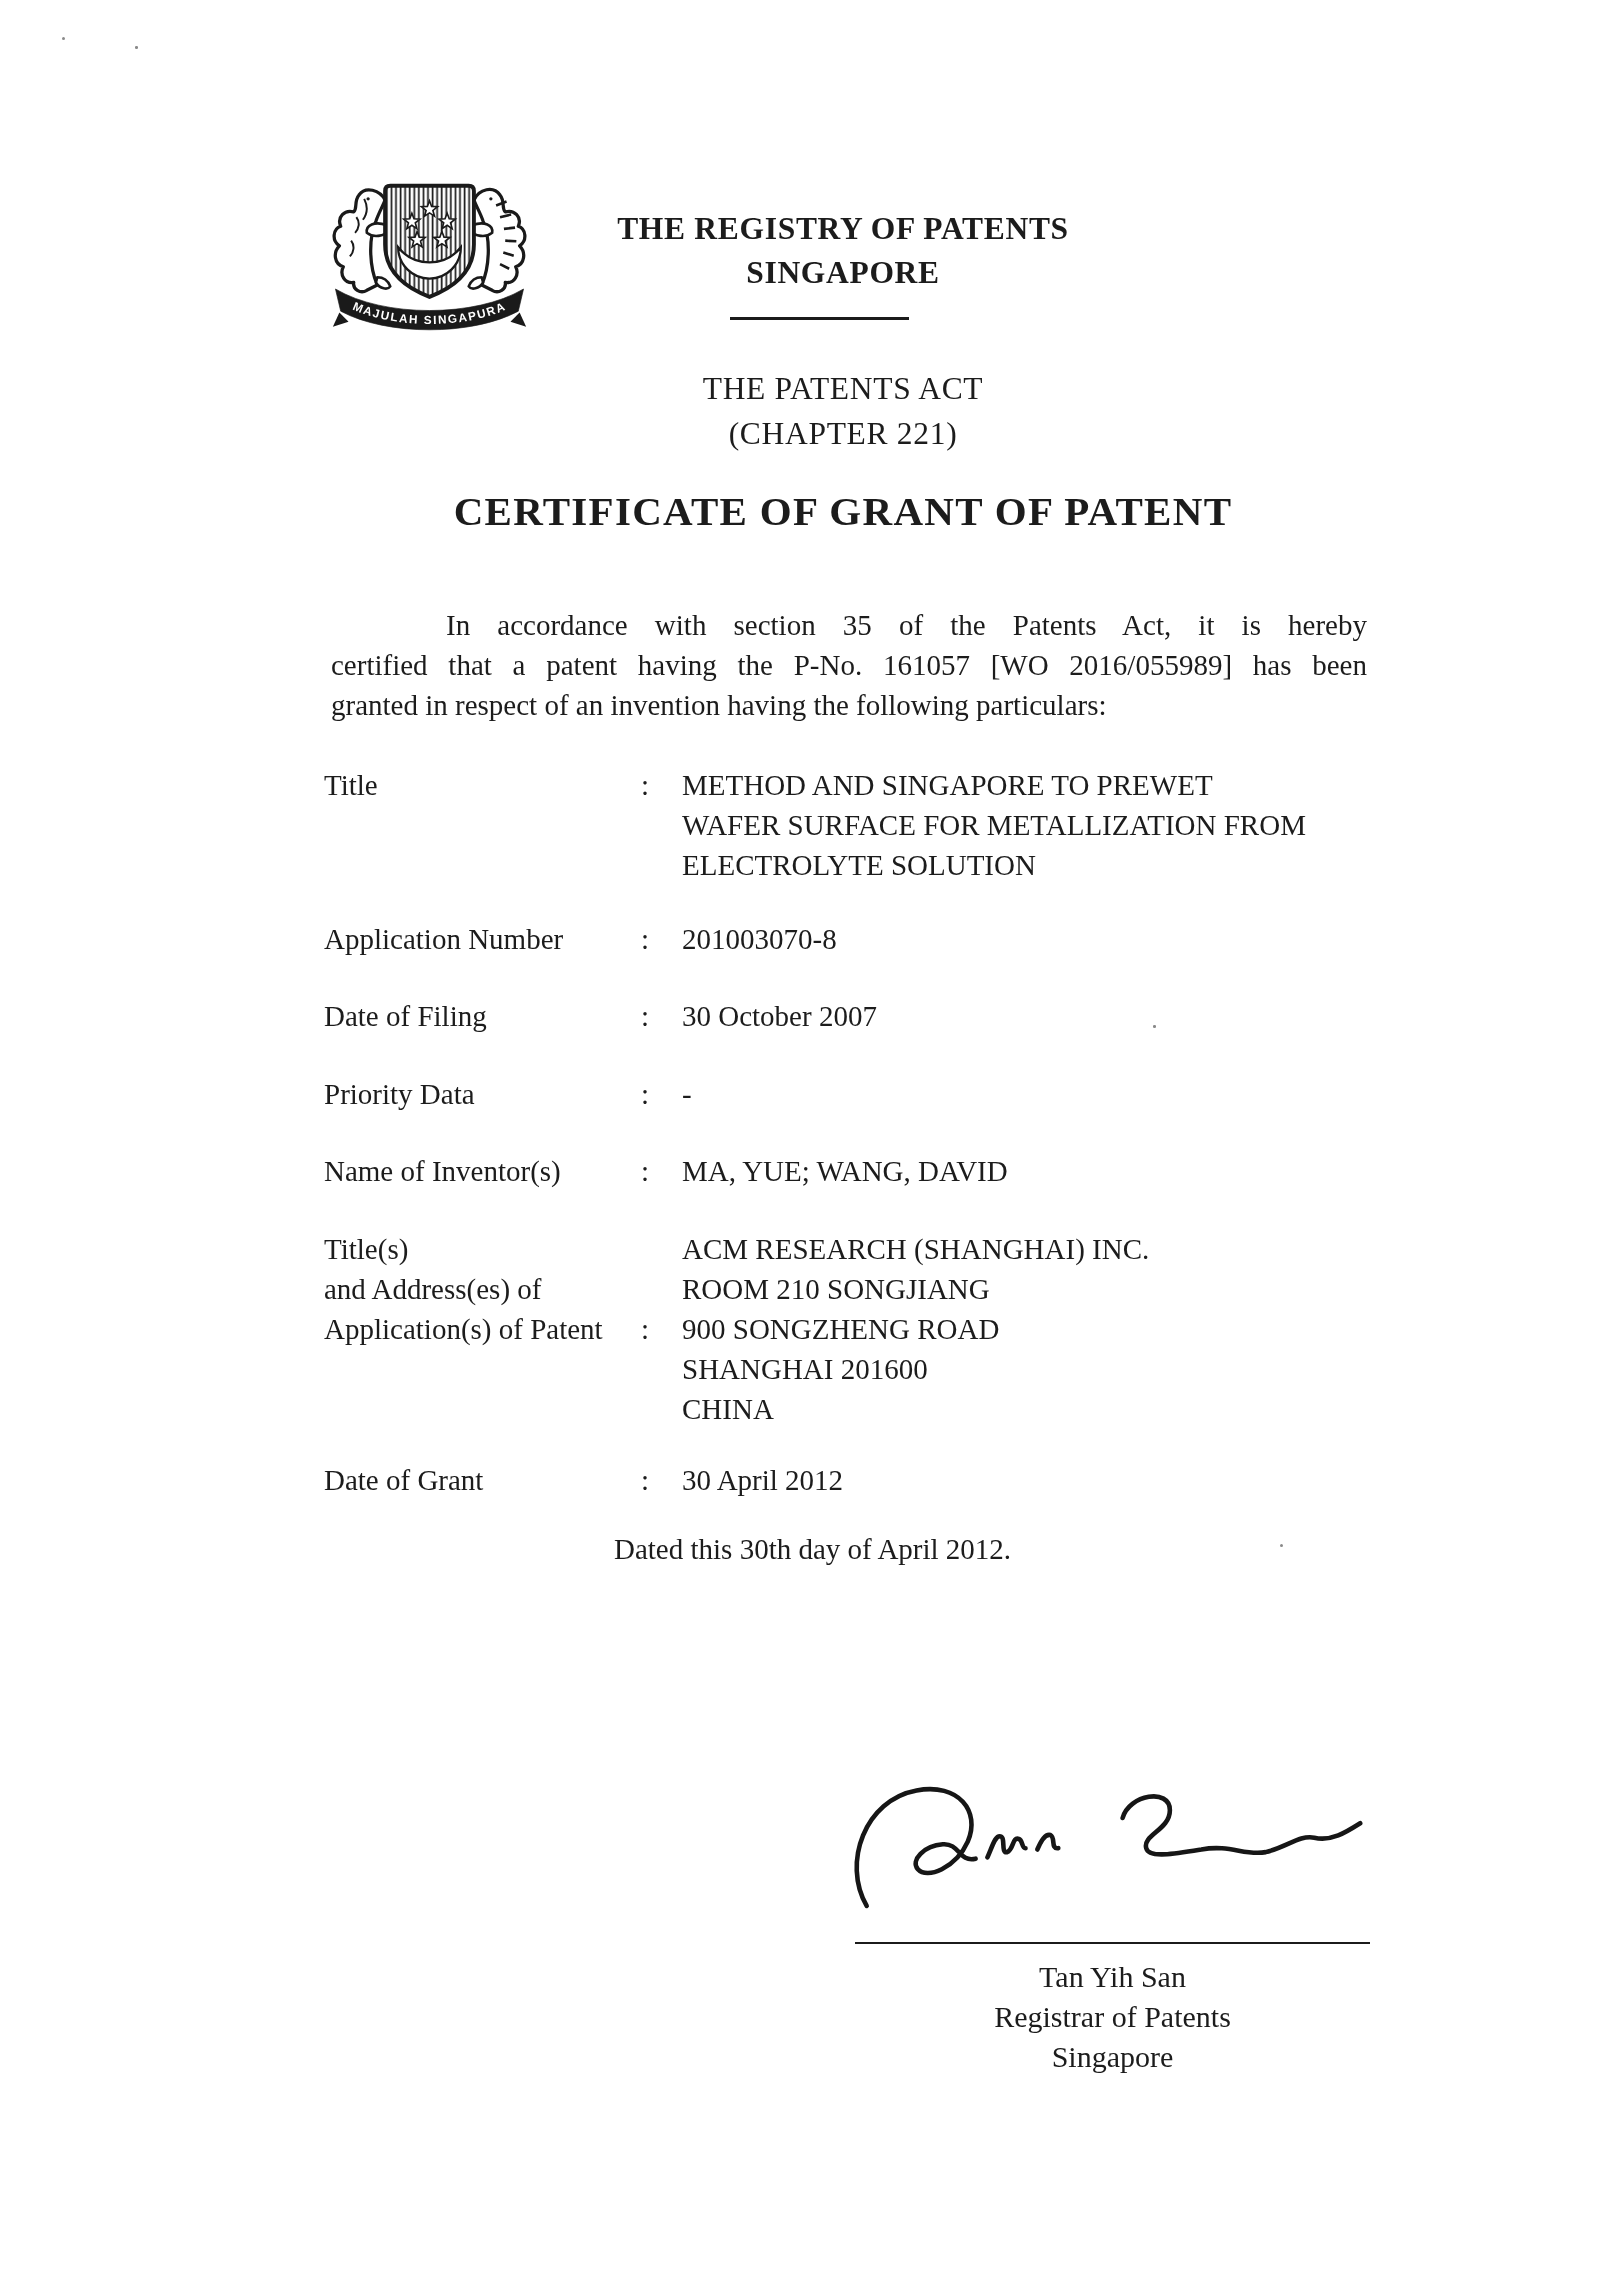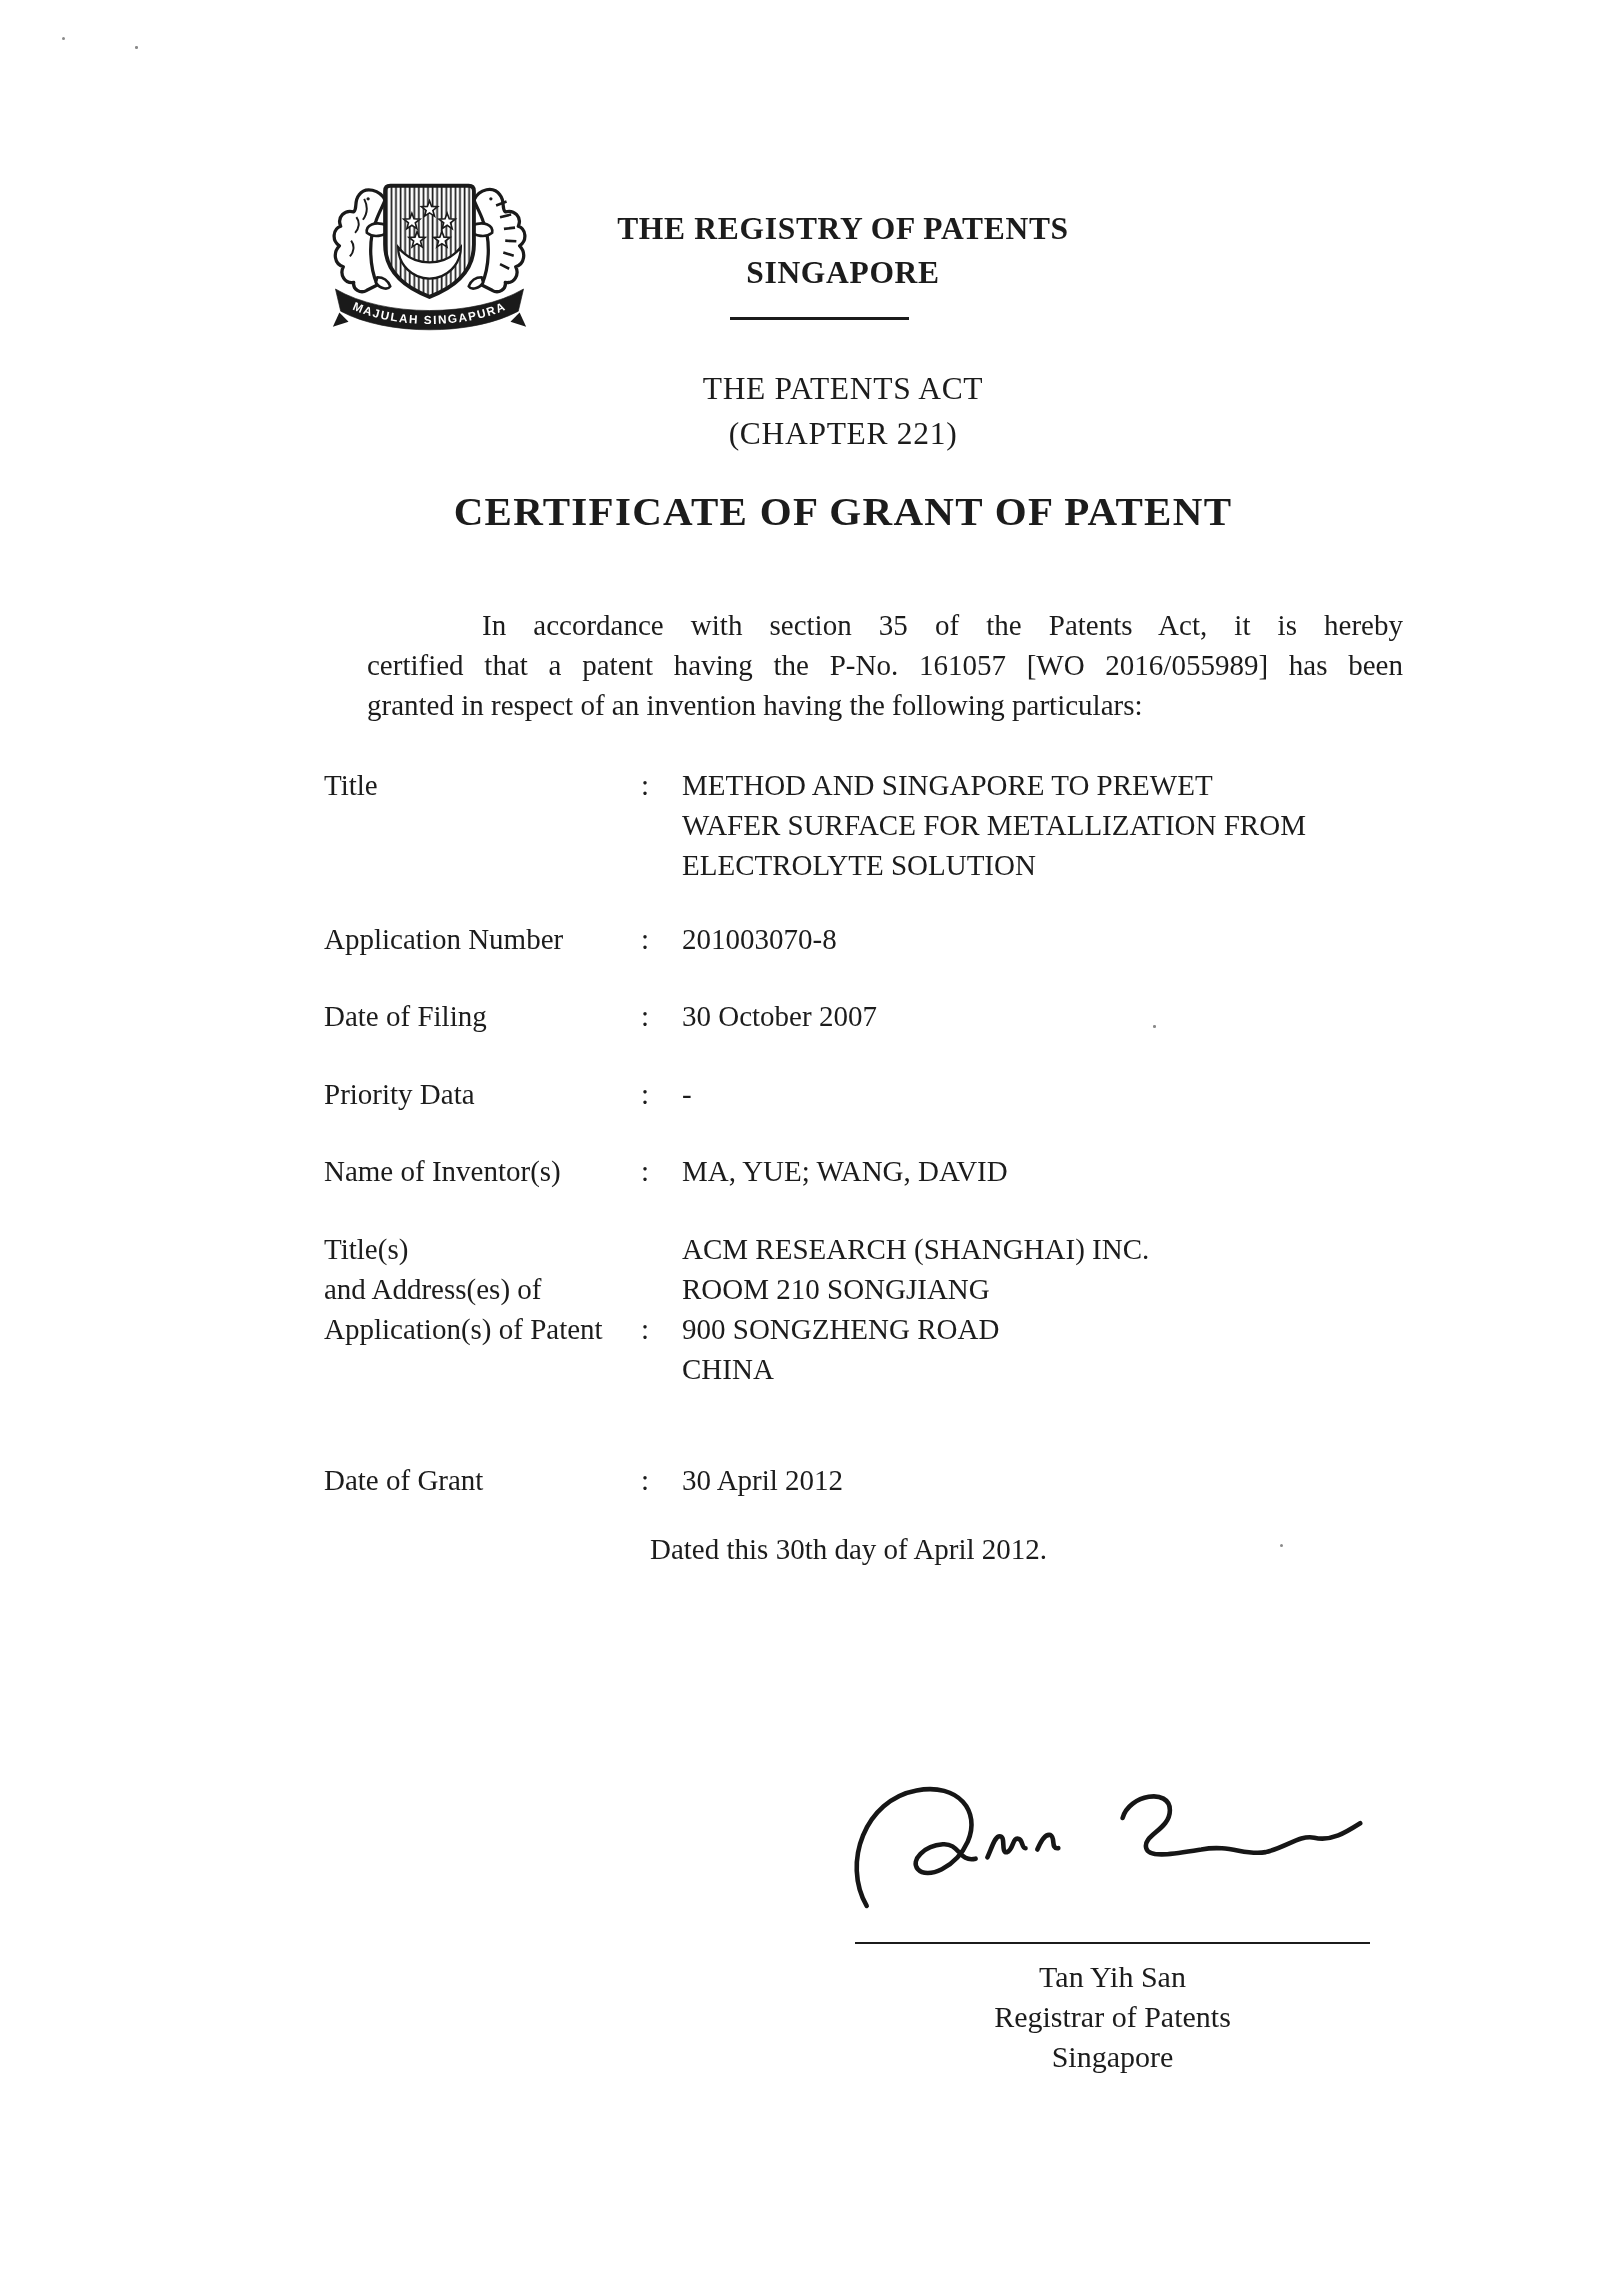--- a/index.html
+++ b/index.html
@@ -10,21 +10,21 @@
     font-family:"Liberation Serif","DejaVu Serif",serif;
     color:#1c1c1c;
     overflow:hidden;
   }
   .abs{position:absolute;}
   .center-col{left:308px;width:1070px;text-align:center;}
   .hdr-line{font-size:31.5px;font-weight:bold;letter-spacing:0.7px;line-height:1.3;}
   .act-line{font-size:31.5px;font-weight:normal;letter-spacing:0.7px;line-height:1.3;}
   .divider{height:2.6px;background:#1b1b1b;}
   .cert-title{font-size:41px;font-weight:bold;letter-spacing:1.3px;}
-  .body-text{font-size:29px;line-height:40px;margin-left:36px;}
+  .body-text{font-size:29px;line-height:40px;}
   .para{left:331px;width:1036px;}
   .para .jline{text-align:justify;text-align-last:justify;}
   .para .indent{text-indent:115px;}
   .para .lastline{text-align:left;}
   .frow{
     left:324px;width:1077px;
     display:grid;grid-template-columns:313px 45px 1fr;
     font-size:29px;line-height:40px;
   }
   .frow .colon{padding-left:3.9px;}
@@ -140,20 +140,21 @@
     <div>
       <div>Title(s)</div>
       <div>and Address(es) of</div>
       <div>Application(s) of Patent</div>
     </div>
     <div class="colon" style="margin-top:80px;">:</div>
     <div>
       <div>ACM RESEARCH (SHANGHAI) INC.</div>
       <div>ROOM 210 SONGJIANG</div>
       <div>900 SONGZHENG ROAD</div>
+      <div>SHANGHAI 201600</div>
       <div>CHINA</div>
     </div>
   </div>
 
   <div class="abs frow" style="top:1460px;">
     <div>Date of Grant</div>
     <div class="colon">:</div>
     <div>30 April 2012</div>
   </div>
 

